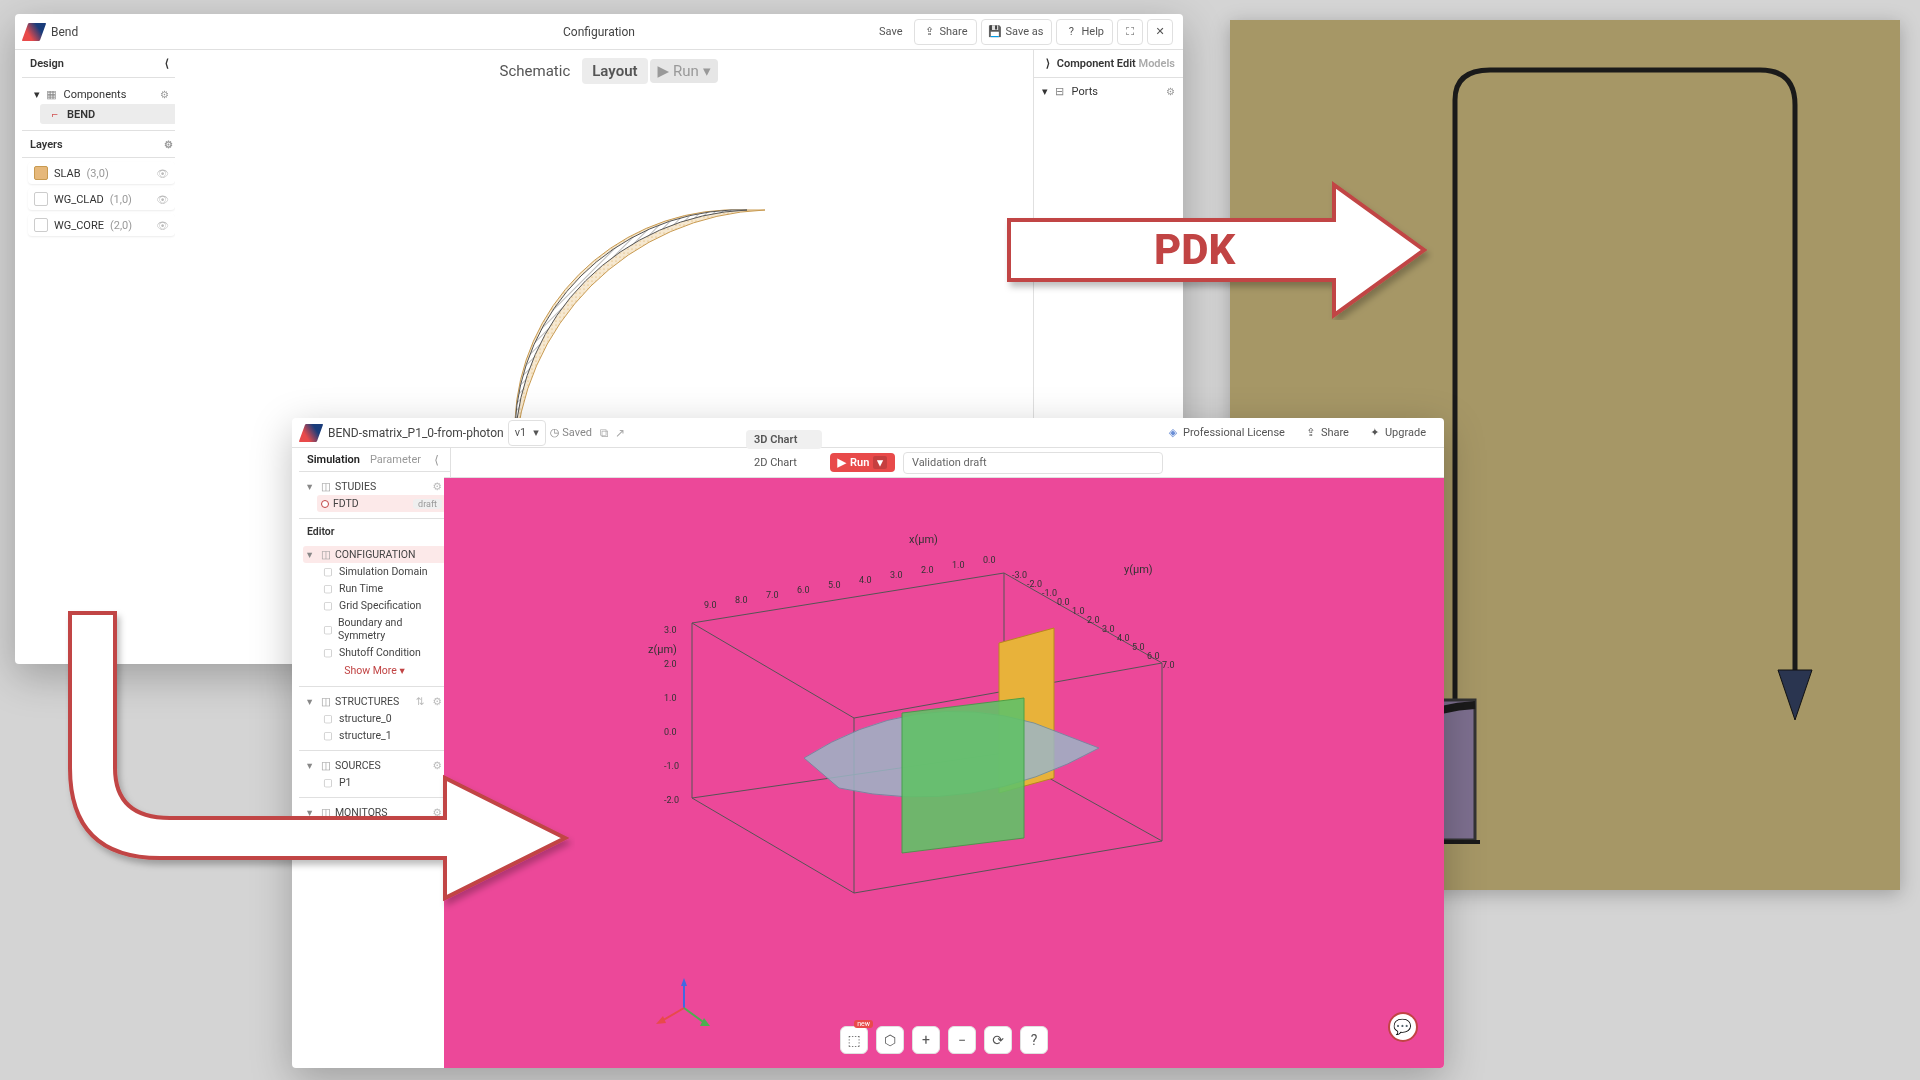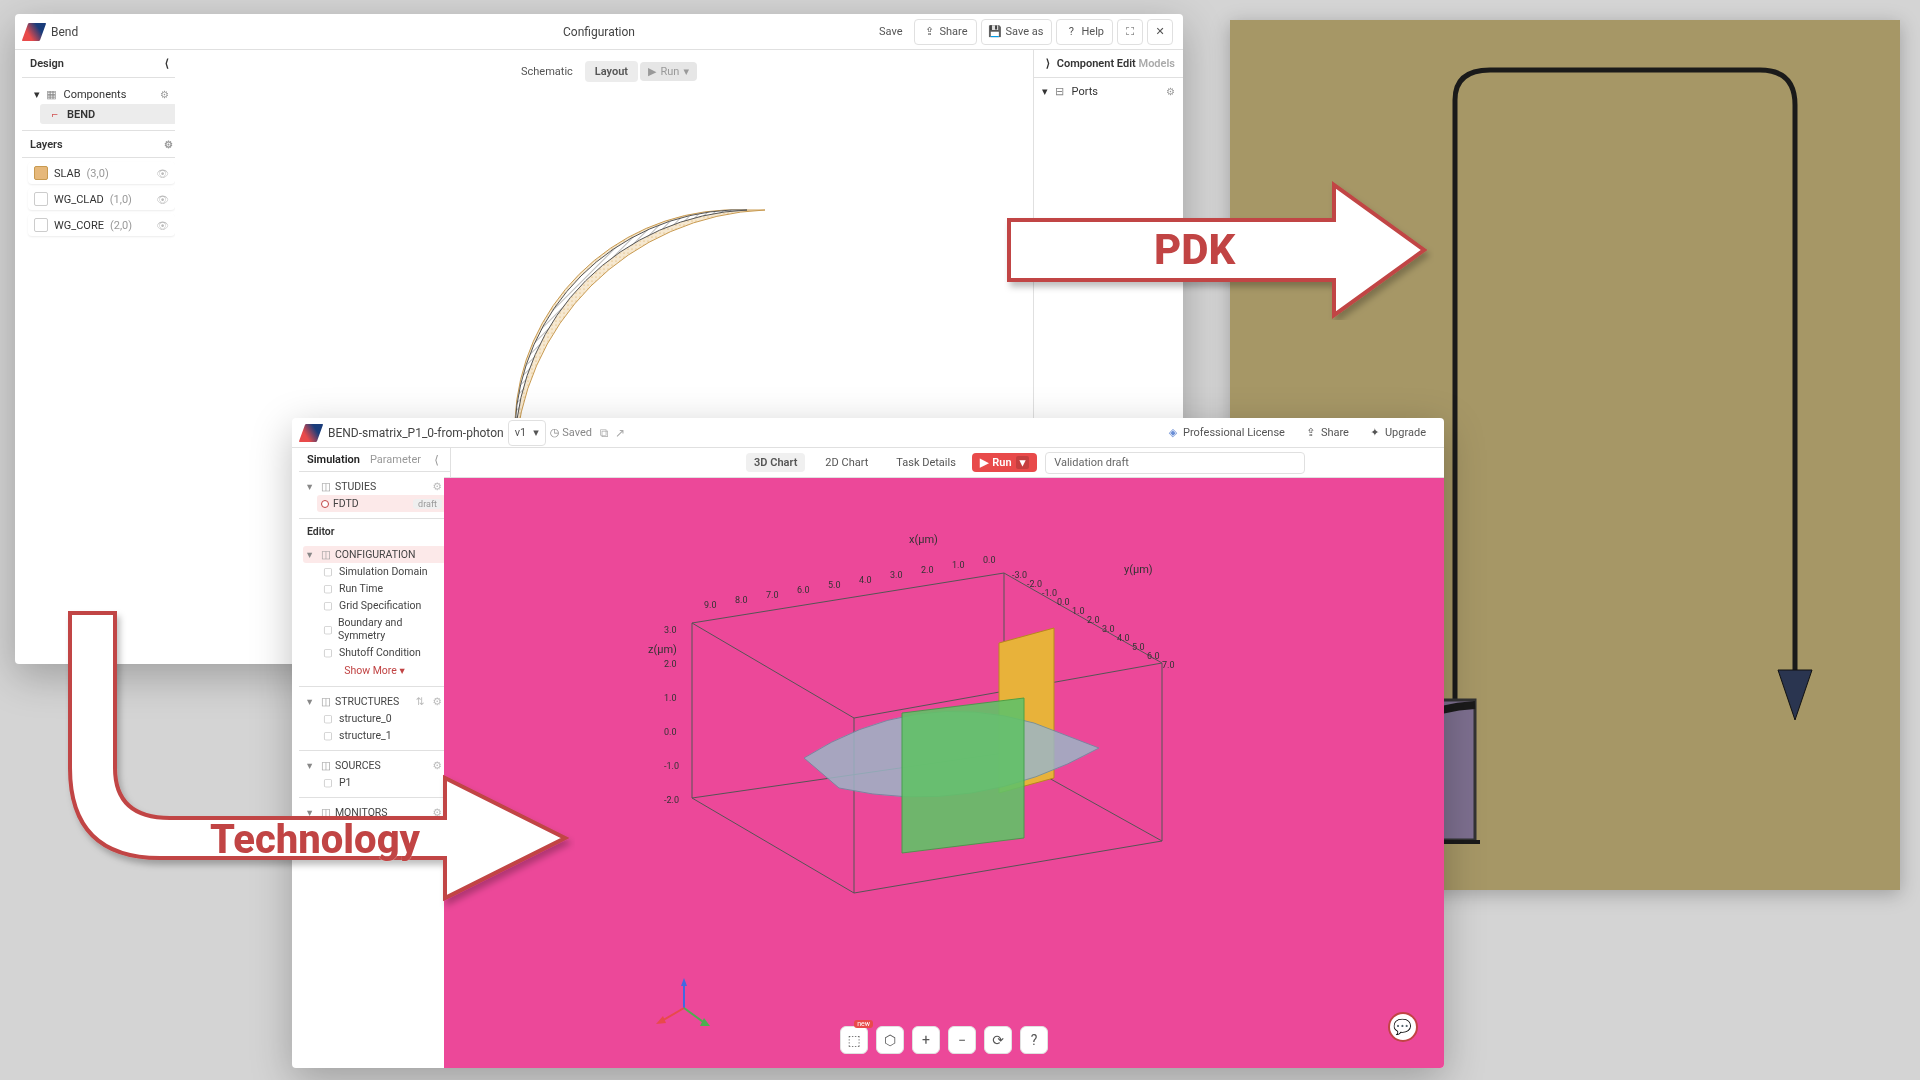--- a/index.html
+++ b/index.html
@@ -52,21 +52,21 @@
   border-radius:4px; box-shadow:0 1px 2px rgba(0,0,0,.08); font-size:11px; background:#fff;}
 .layer-swatch { width:14px; height:14px; border:1px solid #aaa; border-radius:2px;}
 .layer-tag { color:#999; }
 
 
 #winA { left:15px; top:14px; width:1168px; height:650px; z-index:1;}
 #winA .left-panel { width:160px;}
 #winA .canvas { position:absolute; left:160px; right:150px; top:36px; bottom:0; background:#fff;}
 #winA .right-panel { position:absolute; right:0; top:36px; width:150px; bottom:0; border-left:1px solid var(--border);}
 #winA .view-tabs { display:flex; gap:2px; align-items:center; justify-content:center; height:30px; position:relative; top:6px;}
-#winA .view-tab { padding:4px 10px; font-size:11px; color:#555; background:#fff; border-radius:4px; cursor:pointer;}
+#winA .view-tab { padding:4px 10px; font-size:15px; color:#555; background:#fff; border-radius:4px; cursor:pointer;}
 #winA .view-tab.active { background:var(--sel-gray); font-weight:600;}
 #winA .view-tab.disabled { background:#e6e6e6; color:#999;}
 #winA .run-chip { display:flex; align-items:center; gap:4px; background:#d7d7d7; color:#888; padding:3px 8px; border-radius:4px;}
 
 .bend-svg { position:absolute; left:260px; top:130px; }
 
 
 #winB { left:292px; top:418px; width:1152px; height:650px; z-index:3;}
 #winB .win-header { height:30px; }
 #winB .left-panel { width:152px; top:30px;}
@@ -79,21 +79,21 @@
 .sim-row.pink { background:var(--pink-highlight);}
 .sim-row .dot { width:8px; height:8px; border-radius:50%; border:1.5px solid var(--accent-red); background:#fff;}
 .sim-row .badge { margin-left:auto; background:#efefef; color:#999; font-size:9px; padding:0 5px; border-radius:3px;}
 .sim-row .chev { color:#888; width:10px; }
 .sim-row .cog { margin-left:auto; color:#bbb;}
 .sec-head { font-size:10.5px; font-weight:600; padding:6px 8px 2px; color:#333;}
 .showmore { text-align:center; font-size:10.5px; color:var(--accent-red); padding:3px; cursor:pointer;}
 
 #winB .toolbar { position:absolute; left:152px; right:0; top:30px; height:30px; display:flex; align-items:center;
   gap:8px; padding:0 12px; border-bottom:1px solid var(--border);}
-#winB .chart-tabs { display:flex; gap:12px; margin-left:290px;}
+#winB .chart-tabs { display:flex; gap:4px; margin-left:290px;flex-direction:column;}
 .chart-tab { padding:3px 8px; font-size:11px; color:#555; border-radius:4px; cursor:pointer;}
 .chart-tab.active { background:#f0f0f0; font-weight:600;}
 .run-btn { display:flex; align-items:center; gap:4px; background:var(--run-red); color:#fff;
   font-size:11px; font-weight:600; padding:3px 8px; border-radius:4px; cursor:pointer;}
 .run-btn .caret { background:rgba(0,0,0,.15); padding:0 4px; border-radius:2px;}
 .validation { flex:1; max-width:260px; height:22px; border:1px solid var(--border); border-radius:4px;
   display:flex; align-items:center; padding:0 8px; font-size:11px; color:#666;}
 
 #winB .viewport { position:absolute; left:152px; top:60px; right:0; bottom:0; background:#ec4899;}
 .axes-gizmo { position:absolute; left:210px; bottom:30px; }
@@ -481,21 +481,20 @@
 
 <div class="callout" style="left:65px; top:608px">
   <svg width="510" height="330">
     <defs>
         <filter id="sh">
           <feDropShadow dx="3" dy="5" stdDeviation="3" flood-opacity="0.25"></feDropShadow>
         </filter>
       </defs>
     <path d="M 5 5 L 50 5 L 50 160 Q 50 210 105 210 L 380 210 L 380 170 L 500 230 L 380 290 L 380 250 L 95 250 Q 5 250 5 160 Z" fill="#fff" stroke="var(--accent-red)" stroke-width="4" filter="url(#sh)"></path>
   </svg>
-  <div class="label" style="left:145px; top:208px; font-size:40px">Technology</div>
 </div>
 
 <div class="callout" style="left:1004px; top:180px">
   <svg width="430" height="140">
     <defs>
         <filter id="sh2">
           <feDropShadow dx="3" dy="5" stdDeviation="3" flood-opacity="0.25"></feDropShadow>
         </filter>
       </defs>
     <path d="M 5 40 L 330 40 L 330 5 L 420 70 L 330 135 L 330 100 L 5 100 Z" fill="#fff" stroke="var(--accent-red)" stroke-width="4" filter="url(#sh2)"></path>

